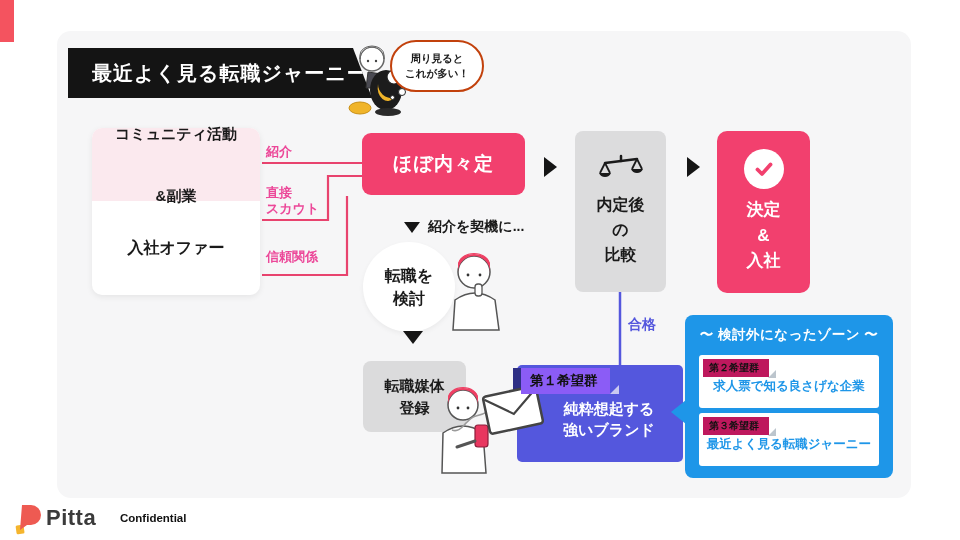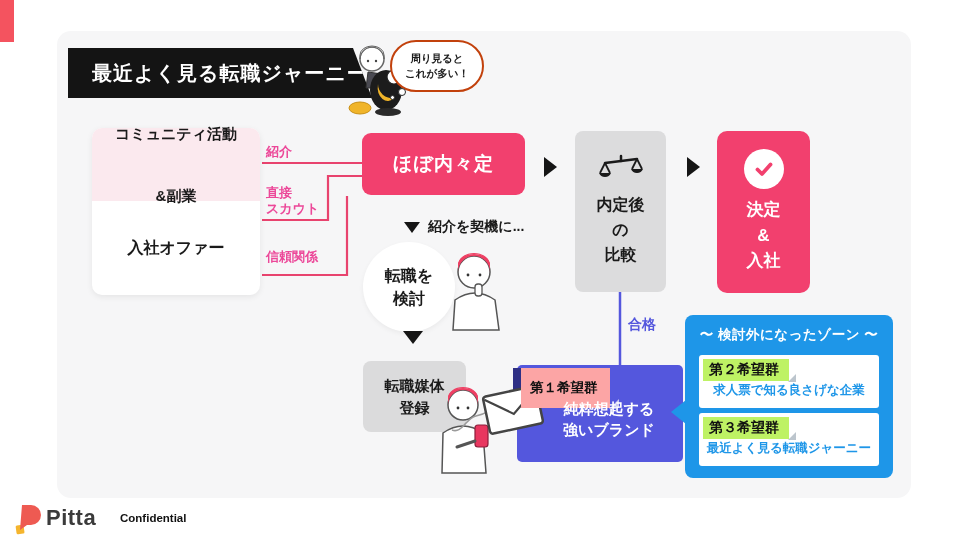--- a/index.html
+++ b/index.html
@@ -89,37 +89,37 @@
 
   .decide-box { left:717px; top:131px; width:93px; height:162px; background:#f2406e; border-radius:10px;
     display:flex; flex-direction:column; align-items:center; z-index:2; }
   .check-circle { margin-top:18px; width:40px; height:40px; background:#fff; border-radius:50%;
     display:flex; align-items:center; justify-content:center; }
   .decide-text { margin-top:8px; color:#fff; text-align:center; font-size:17px; line-height:1.5; }
 
   
   .purple-box { left:517px; top:365px; width:166px; height:97px; background:#5457dd; border-radius:5px; z-index:2; }
   .purple-flap { left:513px; top:368px; width:9px; height:30px; background:#2e2f85; z-index:2; }
-  .purple-tag { left:521px; top:368px; height:40px; background:#fca5a5; z-index:3;
+  .purple-tag { left:521px; top:368px; height:26px; background:#8b5cf6; z-index:3;
     display:flex; align-items:center; padding:0 12px 0 9px; font-size:13.5px; color:#111; }
   .purple-tag::after { content:""; position:absolute; right:-9px; bottom:0; width:0; height:0;
     border-bottom:9px solid #c9c9f0; border-right:9px solid transparent; transform:scaleX(-1); }
   .purple-text { left:535px; top:398px; width:148px; text-align:center; color:#fff; font-size:15px;
     line-height:21px; z-index:3; }
 
   
   .blue-panel { left:685px; top:315px; width:208px; height:163px; background:#1e96e8; border-radius:8px; z-index:2; }
   .blue-notch { left:671px; top:400px; width:0; height:0; border-top:12px solid transparent;
     border-bottom:12px solid transparent; border-right:15px solid #1e96e8; z-index:2; }
   .blue-title { margin-top:11px; text-align:center; color:#fff; font-size:13.5px; letter-spacing:.5px; }
   .zone-box { position:absolute; left:14px; width:180px; height:53px; background:#fff; border-radius:3px; }
   .zone-box-a { top:40px; }
   .zone-box-b { top:98px; }
   .zone-tag { position:relative; display:inline-block; margin:4px 0 0 4px; padding:2px 10px 2px 6px;
-    background:#bef264; font-size:14px; color:#111; }
+    background:#be185d; font-size:10px; color:#111; }
   .zone-tag::after { content:""; position:absolute; right:-7px; bottom:-1px; width:0; height:0;
     border-bottom:8px solid #bcc5cd; border-left:8px solid transparent; }
   .zone-desc { text-align:center; color:#1e96e8; font-size:12.5px; margin-top:1px; }
 
   
   .logo-mark { left:14px; top:504px; z-index:2; }
   .brand { left:46px; top:505px; font-size:22px; color:#3b3b3b; letter-spacing:.5px; z-index:2; }
   .confidential { left:120px; top:512px; font-size:11.5px; color:#111; z-index:2; }
 
   .illus { z-index:3; }

